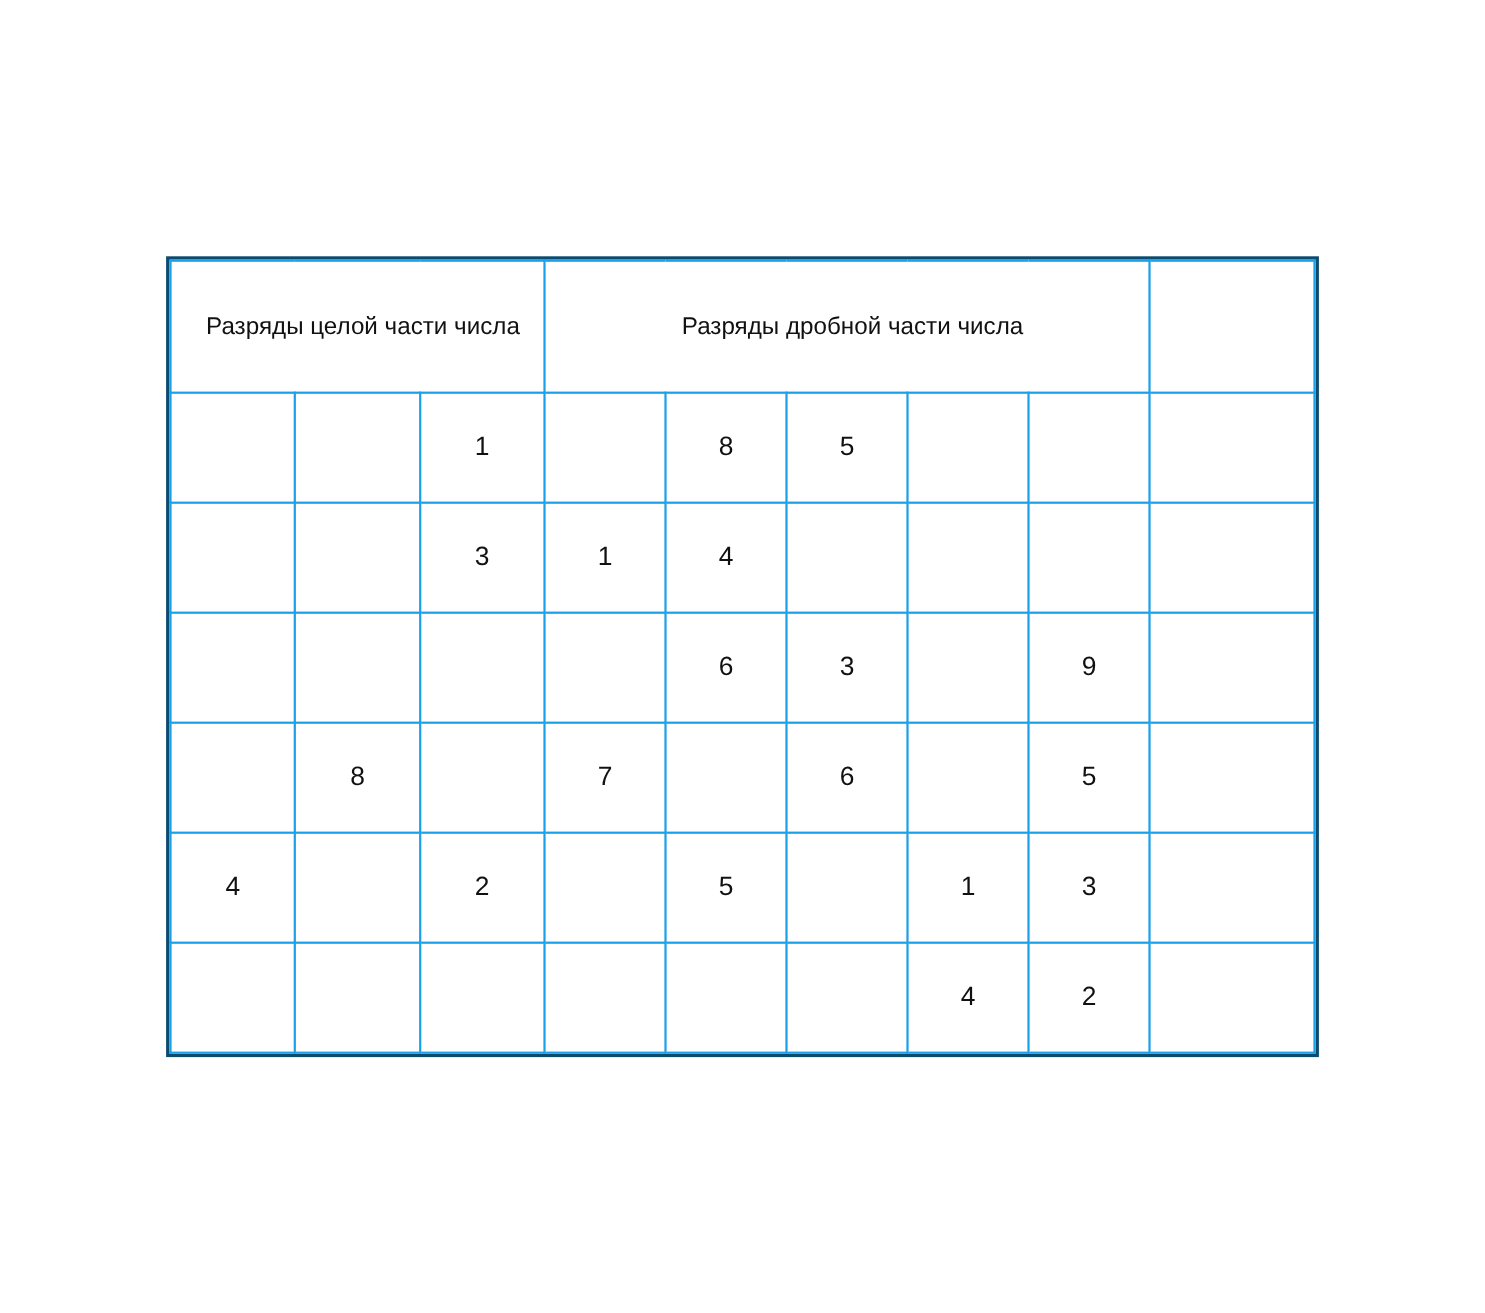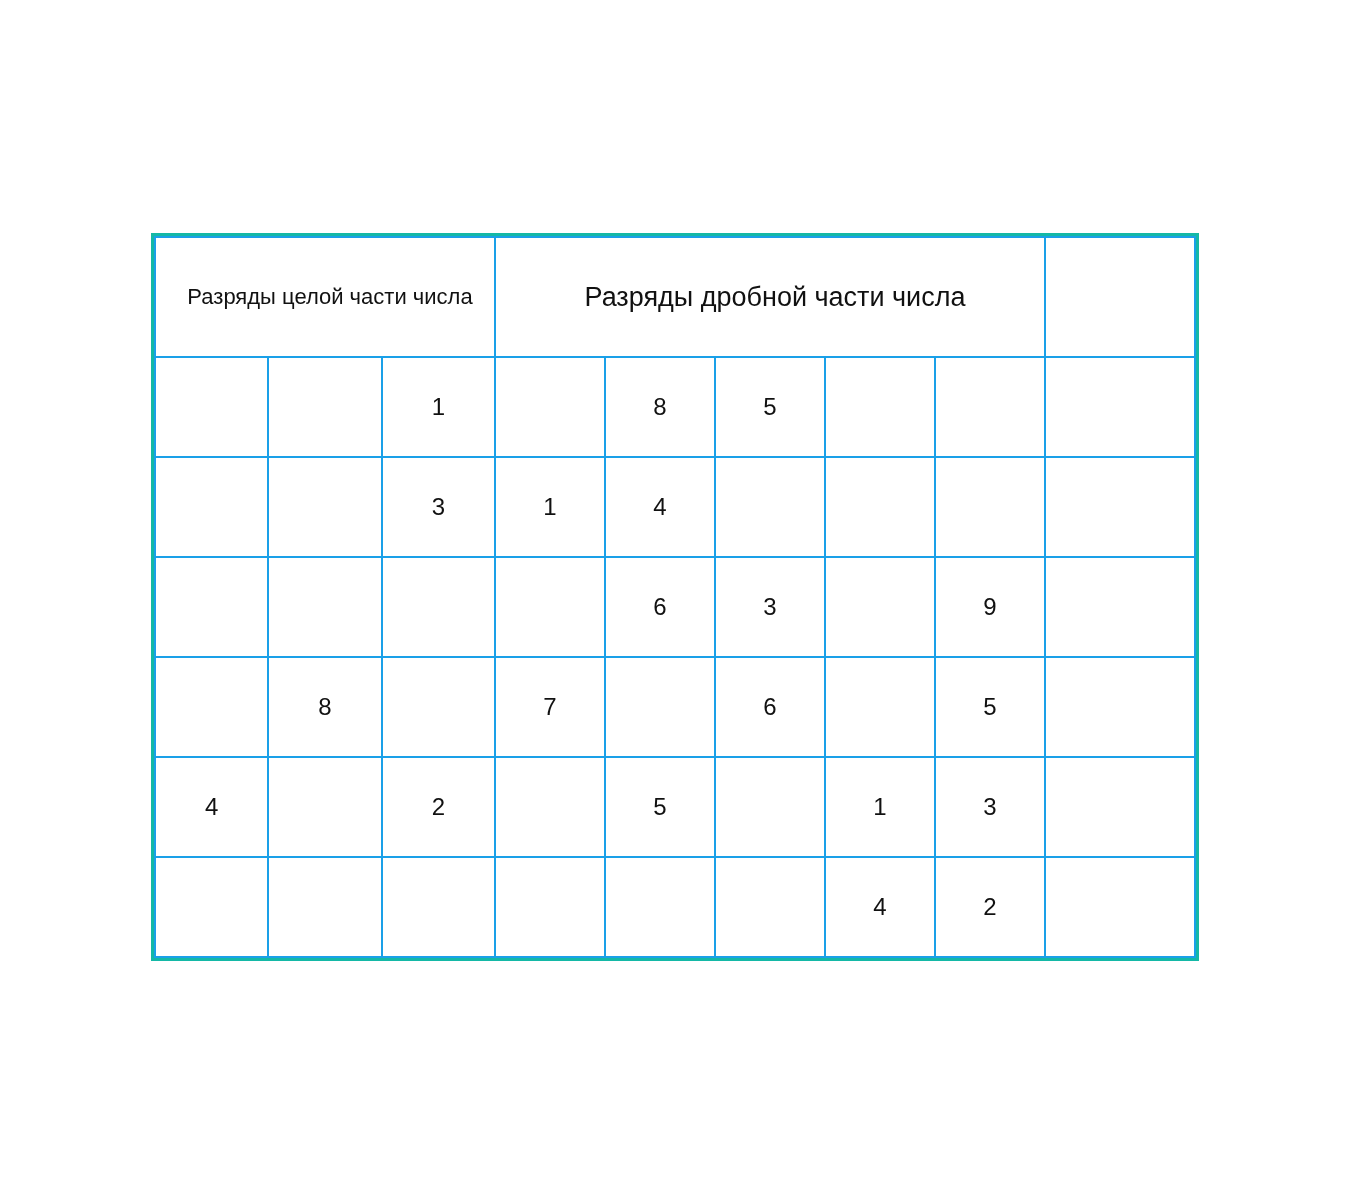--- a/index.html
+++ b/index.html
@@ -12,21 +12,21 @@
       background: #ffffff;
       display: flex;
       justify-content: center;
       align-items: center;
       min-height: 1194px;
       width: 1350px;
       font-family: Arial, sans-serif;
     }
 
     .table-container {
-      border: 3px solid #14b8a6;
+      border: 3px solid #0c4a6e;
       border-collapse: collapse;
       display: inline-block;
     }
 
     table {
       border-collapse: collapse;
       font-size: 22px;
       color: #111;
     }
 
@@ -75,21 +75,21 @@
   </style>
 </head>
 <body>
 
 <div class="table-container">
   <table>
 
     <thead>
       <tr class="header-top">
         <th colspan="3" class="wide" style="text-align:center; font-size:22px;">Разряды целой части числа</th>
-        <th colspan="5" class="wide" style="text-align:center; font-size:27px;">Разряды дробной части числа</th>
+        <th colspan="5" class="wide" style="text-align:center; font-size:22px;">Разряды дробной части числа</th>
         <th class="last"></th>
       </tr>
 
     </thead>
     <tbody>
 
       <tr class="data-row">
         <td></td>
         <td></td>
         <td>1</td>

